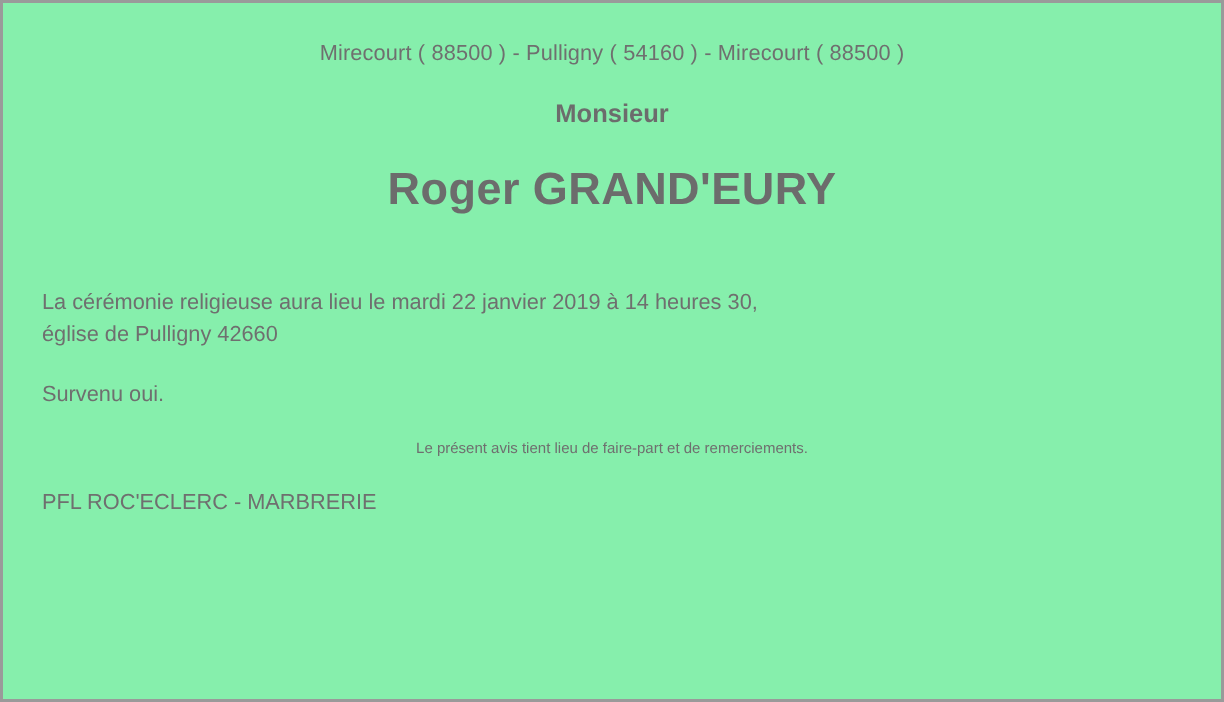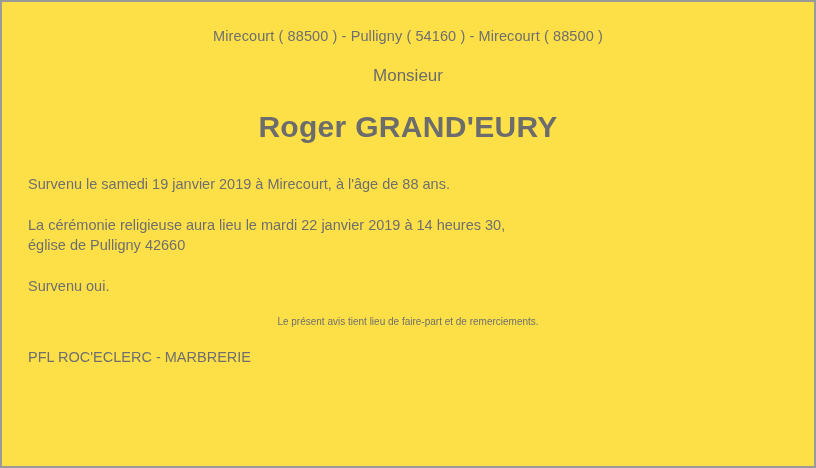--- a/index.html
+++ b/index.html
@@ -10,50 +10,50 @@
   body {
     width: 816px;
     height: 468px;
     font-family: "Liberation Sans", sans-serif;
     overflow: hidden;
   }
   .notice-card {
     box-sizing: border-box;
     width: 816px;
     height: 468px;
-    background: #fde047;
+    background: #86efac;
     border: 2px solid #9a9a9a;
     padding: 18px 26px 14px 26px;
     color: #6a6a6a;
   }
   .locations {
     text-align: center;
     font-size: 14.5px;
     color: #6f6f6f;
     margin: 8px 0 22px 0;
     letter-spacing: 0.1px;
   }
   .intro {
     font-size: 14.5px;
     color: #6f6f6f;
     margin: 0 0 26px 0;
   }
   .title-monsieur {
     text-align: center;
     font-size: 17px;
-    font-weight: normal;
+    font-weight: bold;
     color: #6c6c6c;
     margin: 0 0 24px 0;
   }
   .deceased-name {
     text-align: center;
     font-size: 30px;
     font-weight: bold;
     color: #6c6c6c;
-    margin: 0 0 30px 0;
+    margin: 0 0 48px 0;
     letter-spacing: 0.3px;
   }
   .para {
     font-size: 14.5px;
     color: #6f6f6f;
     margin: 0 0 20px 0;
     line-height: 1.42;
   }
   .para.tight {
     margin-bottom: 20px;
@@ -75,21 +75,20 @@
 
 <div class="notice-card">
 
   <div class="locations">Mirecourt ( 88500 ) - Pulligny ( 54160 ) - Mirecourt ( 88500 )</div>
 
 
   <div class="title-monsieur">Monsieur</div>
 
   <div class="deceased-name">Roger GRAND'EURY</div>
 
-  <div class="para">Survenu le samedi 19 janvier 2019 à Mirecourt, à l'âge de 88 ans.</div>
 
   <div class="para tight">
     <span>La cérémonie religieuse aura lieu le mardi 22 janvier 2019 à 14 heures 30,</span><br>
     <span>église de Pulligny 42660</span>
   </div>
 
 
   <div class="para">Survenu oui.</div>
 
   <div class="para-center">Le présent avis tient lieu de faire-part et de remerciements.</div>

